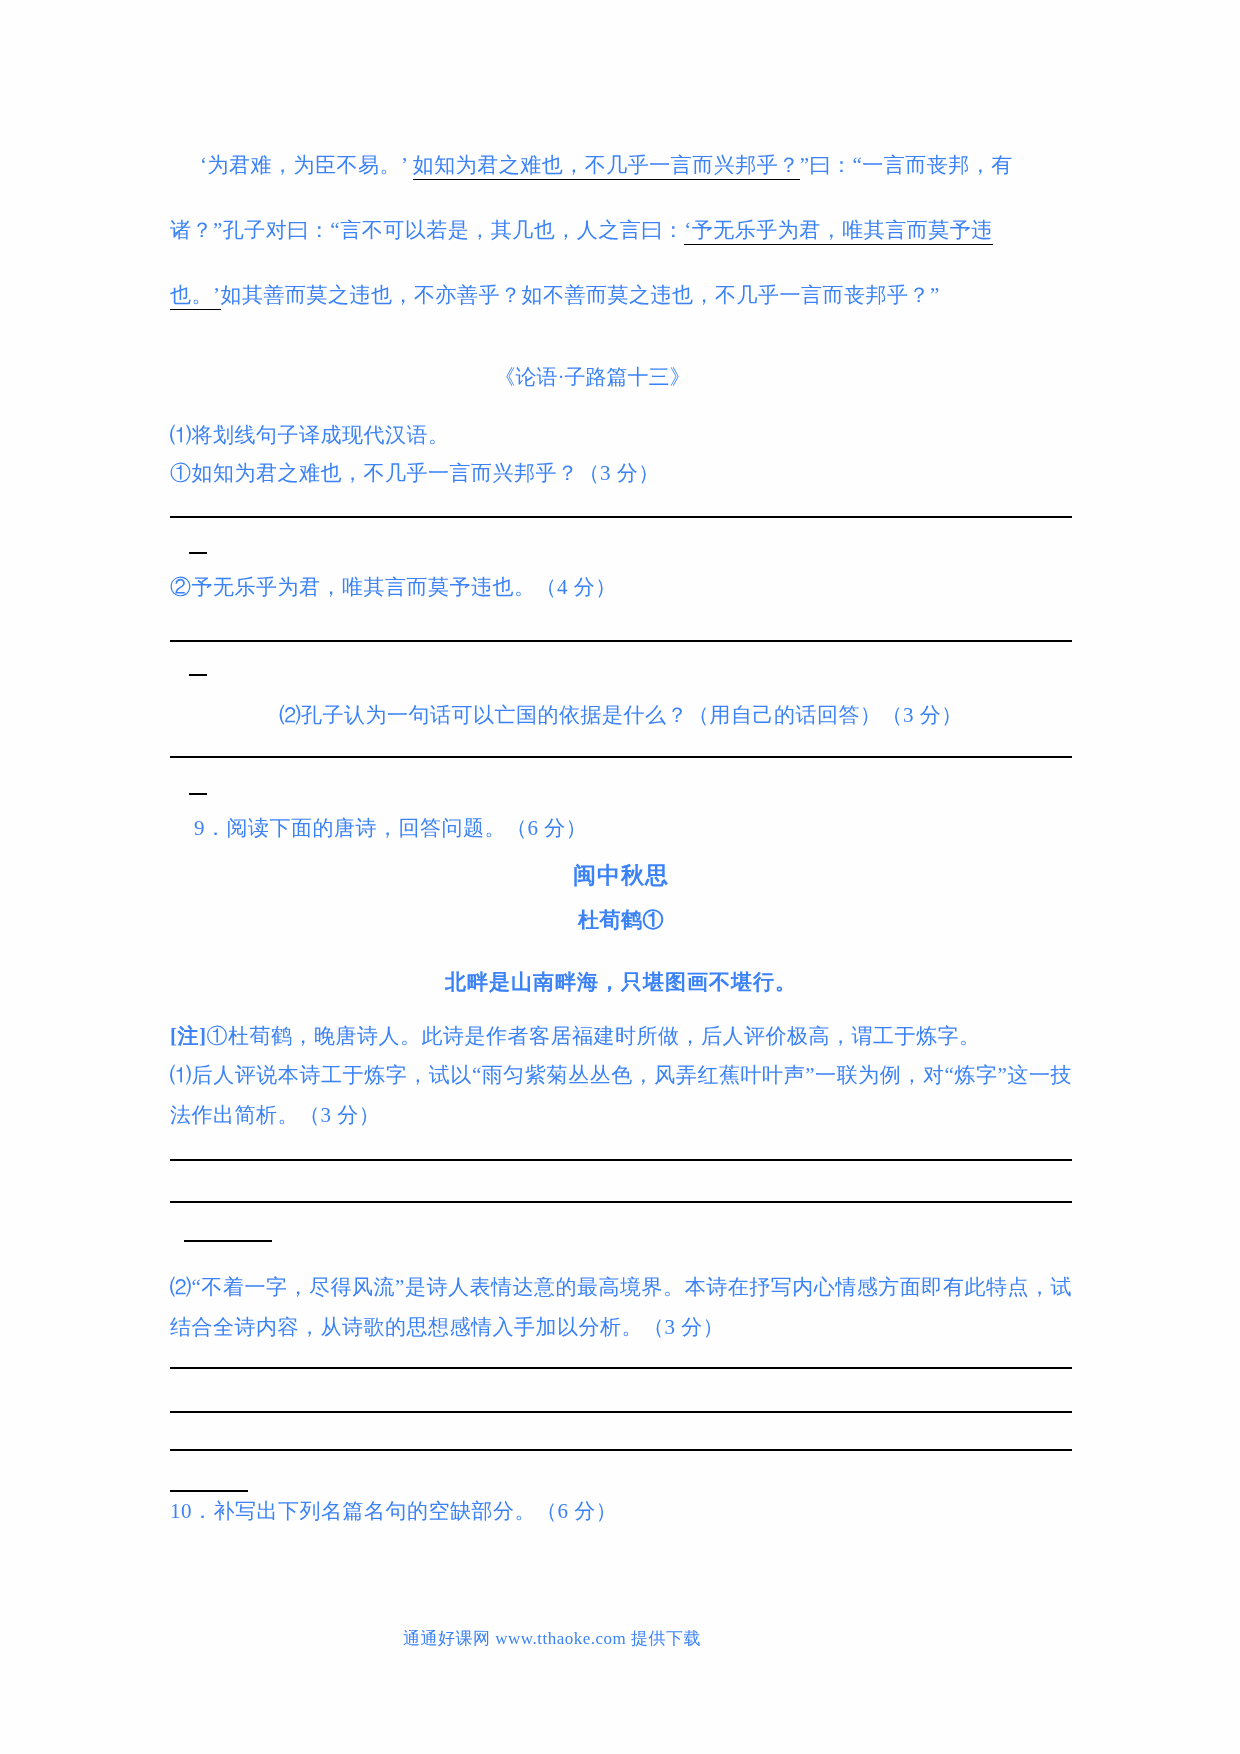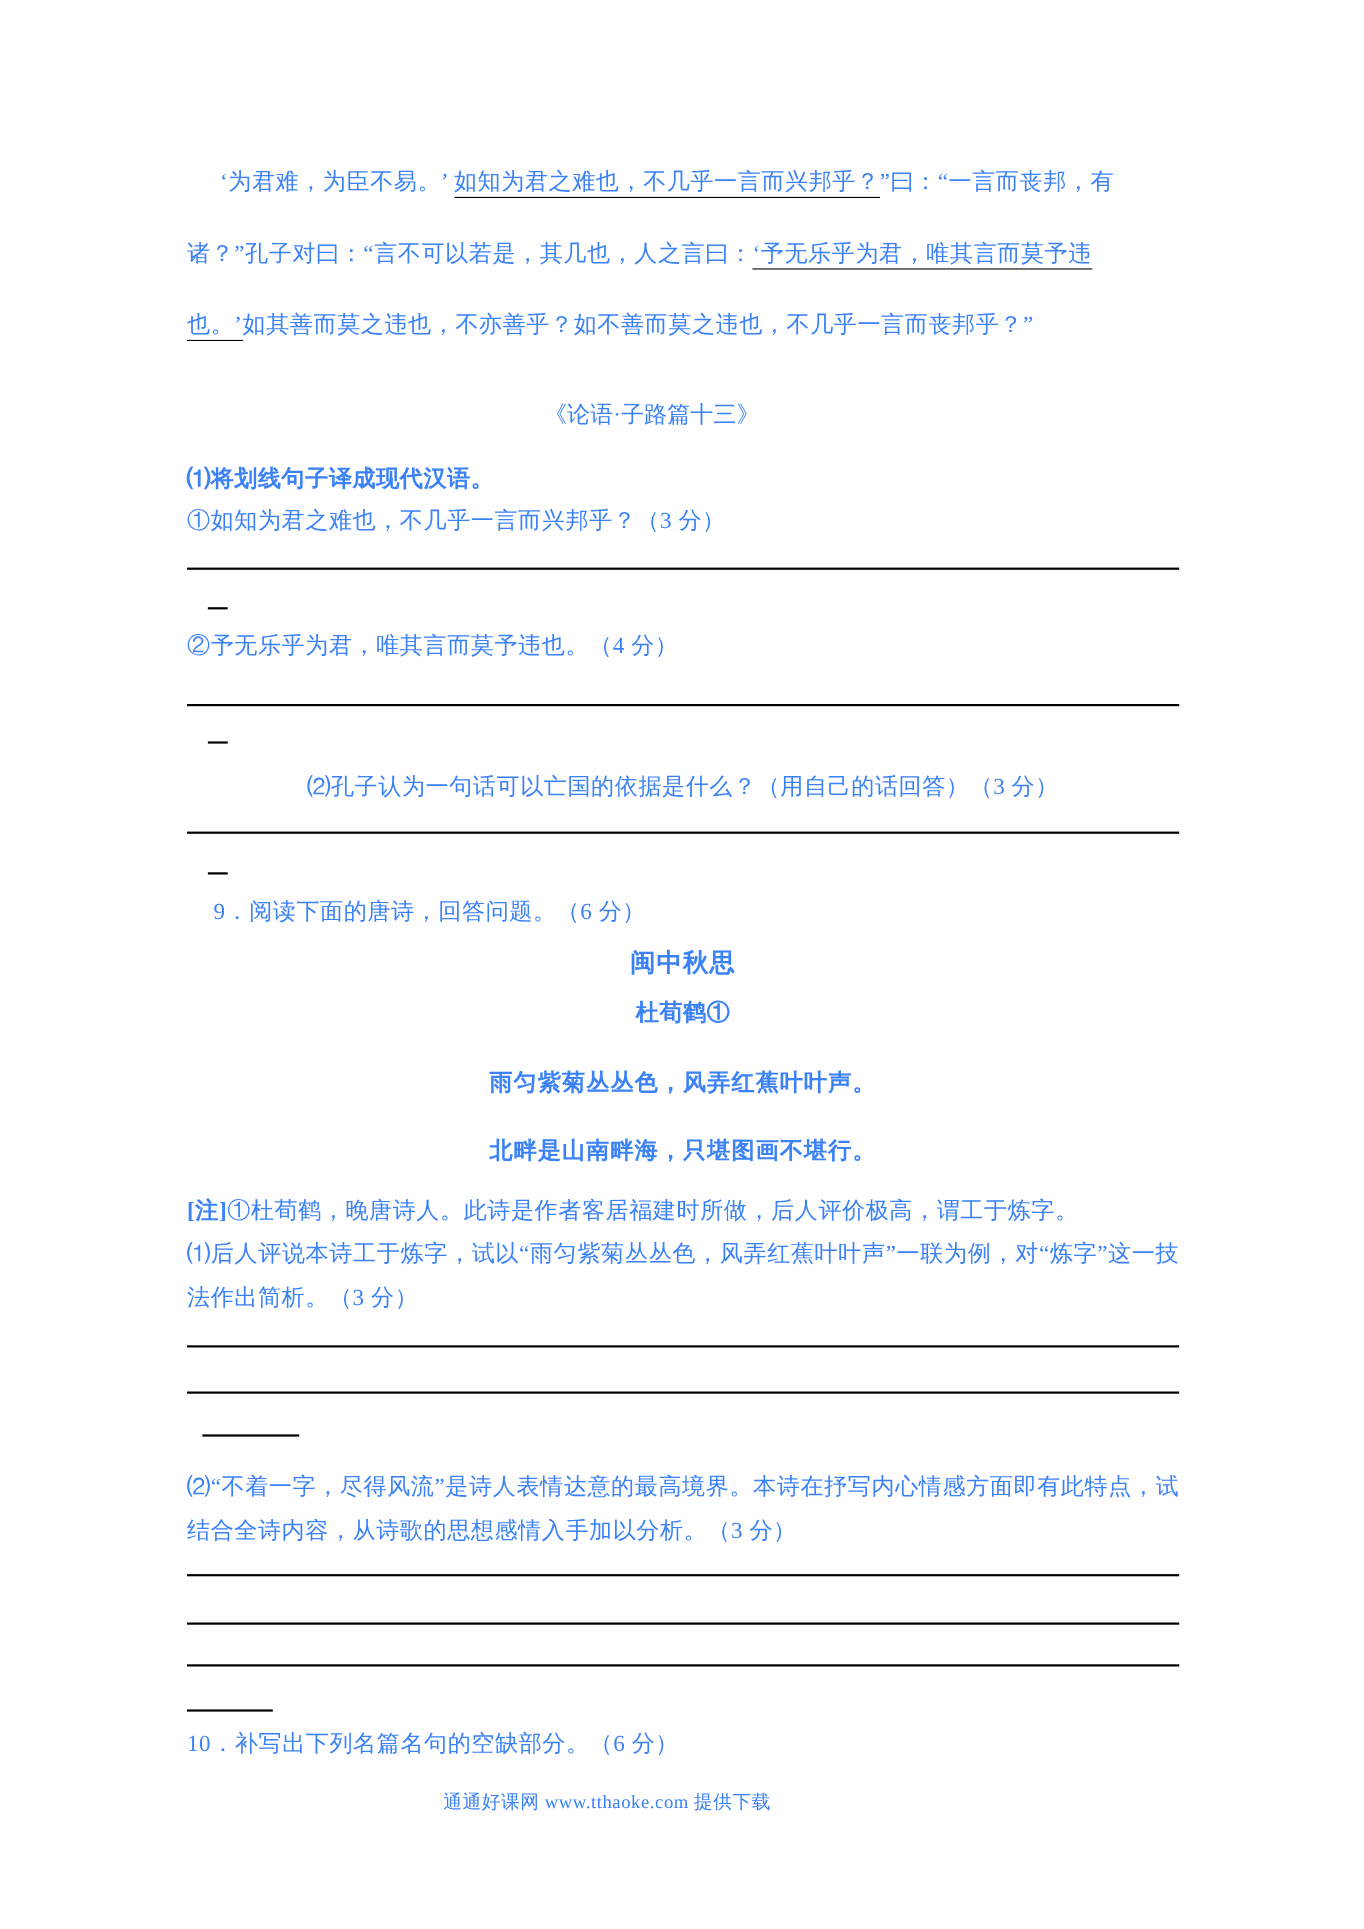--- a/index.html
+++ b/index.html
@@ -32,21 +32,21 @@
     font-size:21px;
     line-height:34px;
     text-align:center;
   }
   .qline{
     margin:0;
     font-size:21px;
     line-height:38px;
     letter-spacing:0.5px;
   }
-  .q8-intro{ margin-top:22px;font-weight:bold; }
+  .q8-intro{ margin-top:22px; }
   .q8-sub2{ margin-top:14px; }
   .q8-part2{ margin-top:20px;text-align:center; }
   .ans{
     height:0;
     border-bottom:2px solid #000;
     width:902px;
   }
   .dash{
     height:0;
     border-bottom:2px solid #000;
@@ -70,21 +70,21 @@
   .note-prefix{ font-weight:bold; }
   .wrap2{ line-height:40px; text-align:justify; }
   .q9-part2{ margin-top:25px; }
   .ansq9-1{ margin-top:24px; }
   .ansq9-2{ margin-top:40px; }
   .m37{ margin-top:37px; }
   .m20{ margin-top:20px; }
   .m42{ margin-top:42px; }
   .m36{ margin-top:36px; }
   .m39{ margin-top:39px; }
-  .q10-header{ margin-top:10px; }
+  .q10-header{ }
   .footer{
     position:absolute;
     top:1626px;
     left:0;
     width:1104px;
     text-align:center;
     font-size:17px;
     line-height:26px;
     letter-spacing:0.5px;
   }
@@ -112,21 +112,20 @@
     <div class="dash m32"></div>
     <p class="qline q8-part2">⑵孔子认为一句话可以亡国的依据是什么？（用自己的话回答）（3 分）</p>
     <div class="ans m22"></div>
     <div class="dash m35"></div>
 
     <p class="qline q9-header">9．阅读下面的唐诗，回答问题。（6 分）</p>
 
     <div class="poem">
       <p class="qline poem-title">闽中秋思</p>
       <p class="qline poem-author">杜荀鹤①</p>
-      <p class="qline poem-l1">雨匀紫菊丛丛色，风弄红蕉叶叶声。</p>
       <p class="qline poem-l2">北畔是山南畔海，只堪图画不堪行。</p>
     </div>
 
     <p class="qline note"><span class="note-prefix">[注]</span><span>①杜荀鹤，晚唐诗人。此诗是作者客居福建时所做，后人评价极高，谓工于炼字。</span></p>
 
     <p class="qline wrap2">⑴后人评说本诗工于炼字，试以“雨匀紫菊丛丛色，风弄红蕉叶叶声”一联为例，对“炼字”这一技法作出简析。（3 分）</p>
     <div class="ans ansq9-1"></div>
     <div class="ans ansq9-2"></div>
     <div class="short-a m37"></div>
 

